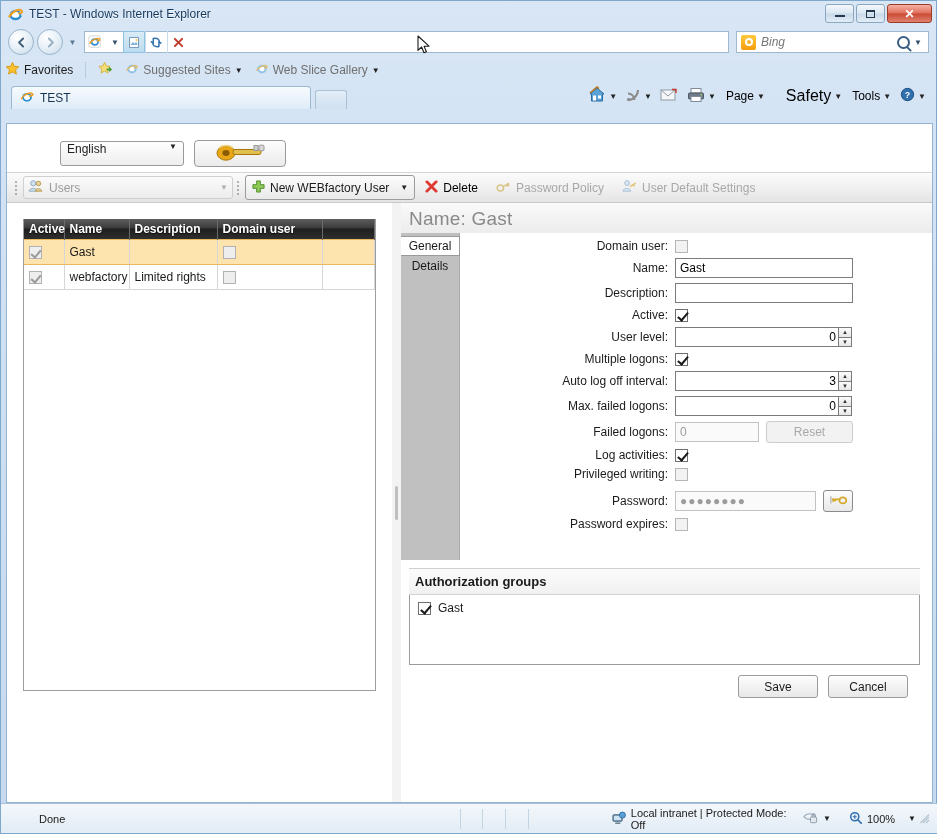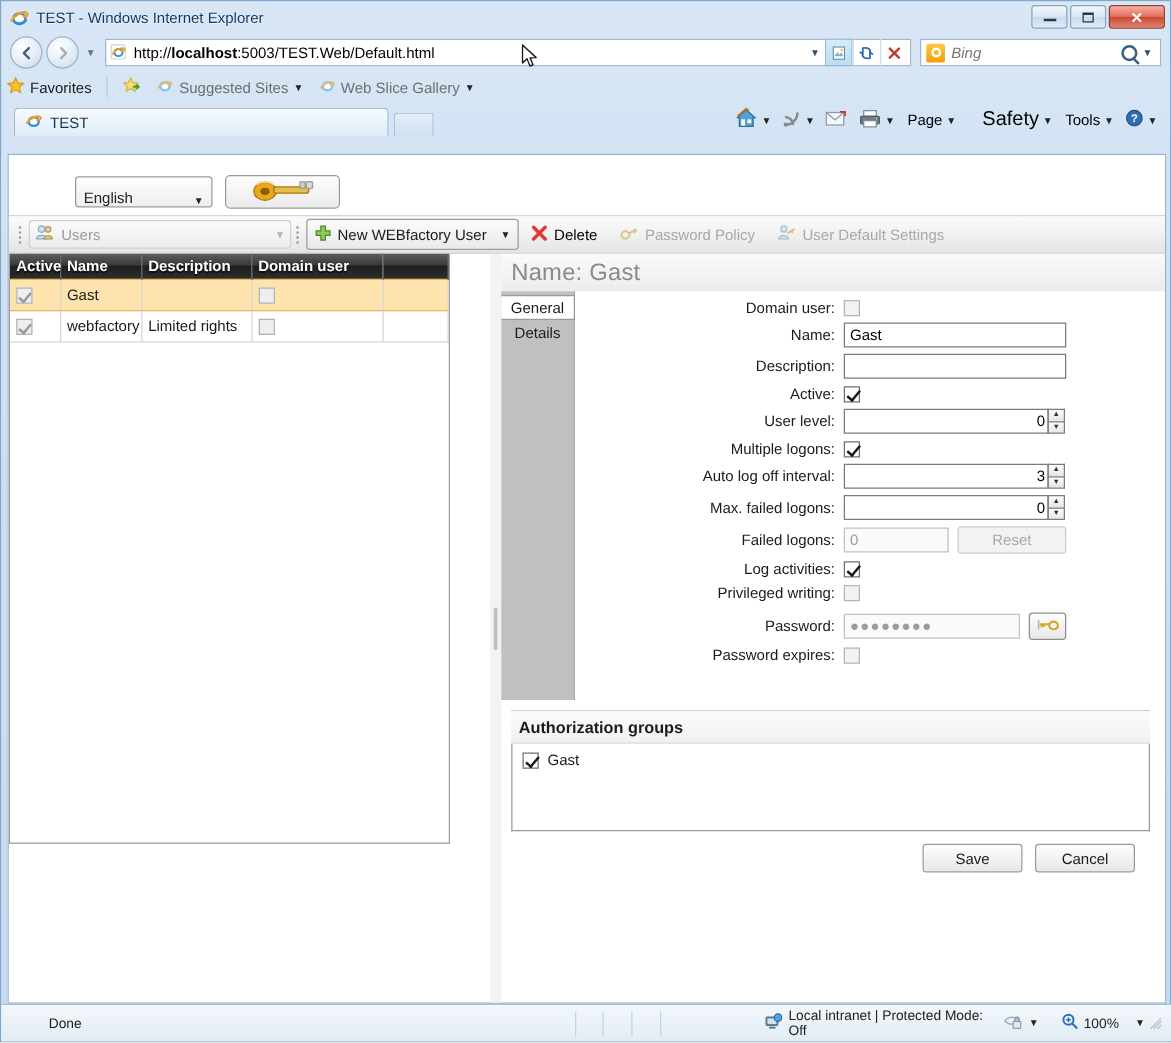--- a/index.html
+++ b/index.html
@@ -157,24 +157,24 @@
     border:1px solid #93b4d1;
     overflow:hidden;
   }
 
   
   #langrow {
     height: 48px; display:flex; align-items:center; gap:10px;
     padding-left: 53px; padding-top: 10px;
   }
   #lang-select {
-    width: 110px; height: 25px;
+    width: 124px; height: 25px;
     border:1px solid #9a9a9a; border-radius:3px;
     background: linear-gradient(to bottom,#fefefe,#eeeeee);
-    display:flex; align-items:flex-end; padding: 0 6px;
+    display:flex; align-items:flex-start; padding: 0 6px;
     font-size:12px; color:#222;gap:13px;
   }
   #lang-select .v { flex:1; }
   #key-button {
     width: 92px; height: 27px;
     border:1px solid #9a9a9a; border-radius:4px;
     background: linear-gradient(to bottom,#fdfdfd,#ebebeb);
     display:flex; align-items:center; justify-content:center;
   }
 
@@ -201,21 +201,21 @@
     padding: 0 6px;
     border:1px solid #9b9b9b; border-radius:3px;
     background: linear-gradient(to bottom,#fcfcfc,#e9e9e9);
     margin-left: 3px; font-size:12px; color:#1a1a1a;
   }
   .tbbtn { display:flex; align-items:center; gap:5px; padding:0 8px; height:25px; font-size:12px;}
   .tbbtn.disabled { color:#a8a8a8;}
 
   
   #main { display:flex; height: 600px; }
-  #leftpane { width: 385px; padding: 0; position:relative; }
+  #leftpane { width: 385px; padding: 16px; position:relative; }
   #splitter {
     width: 9px; background:#f3f3f3;
     display:flex; align-items:center; justify-content:center;
   }
   #splitter .handle { width:3px; height:34px; background:#bfbfbf; border-radius:2px;}
   #rightpane { flex:1; position:relative; }
 
   
   #grid {
     margin: 0; width: 353px; height: 472px;
@@ -403,23 +403,20 @@
     <div id="hist-drop">▼</div>
 
     <div id="addressbar">
       <span class="favicon">
         <svg width="14" height="14" viewBox="0 0 16 16">
           <rect x="1" y="1" width="13" height="13" rx="1.5" fill="#fff" stroke="#cfcfcf"></rect>
           <ellipse cx="7.8" cy="8" rx="4.6" ry="4.2" fill="#2f8fd4"></ellipse>
           <ellipse cx="7.8" cy="8" rx="2.8" ry="2.4" fill="#fff"></ellipse>
           <path d="M2 10 C4.5 5 11.5 2.5 13.5 5 C14 6.2 12 7 10 6.6" fill="none" stroke="#f0a020" stroke-width="1.6"></path>
         </svg>
-      </span>
-      <span id="url-text">
-        <span>http://</span><span class="host">localhost</span><span>:5003/TEST.Web/Default.html</span>
       </span>
       <span class="addr-drop">▼</span>
       <span class="addr-icon-btn compat">
         <svg width="13" height="13" viewBox="0 0 16 16">
           <rect x="2" y="2" width="11" height="12" fill="#fff" stroke="#5e86a8"></rect>
           <path d="M3 11 L6 7 L8 9.5 L10 7 L12 11 Z" fill="#7fb4dc"></path>
           <circle cx="10.4" cy="4.8" r="1.2" fill="#f2c33c"></circle>
         </svg>
       </span>
       <span class="addr-icon-btn">

